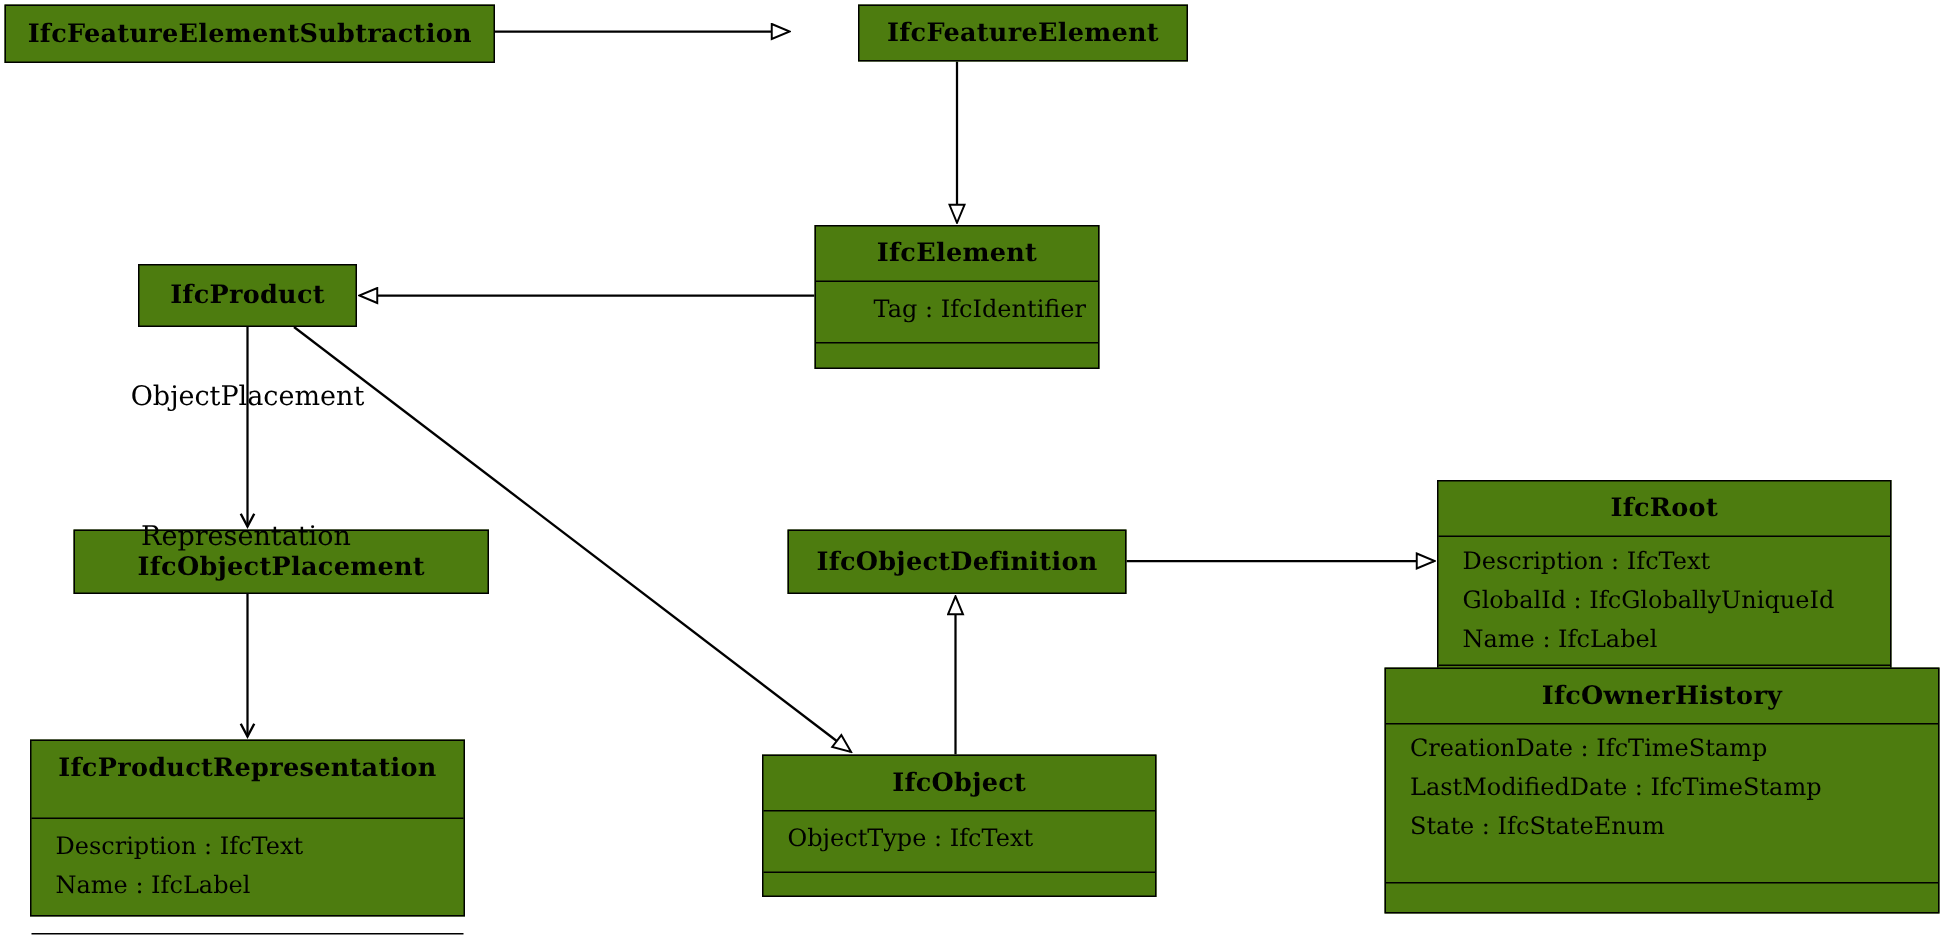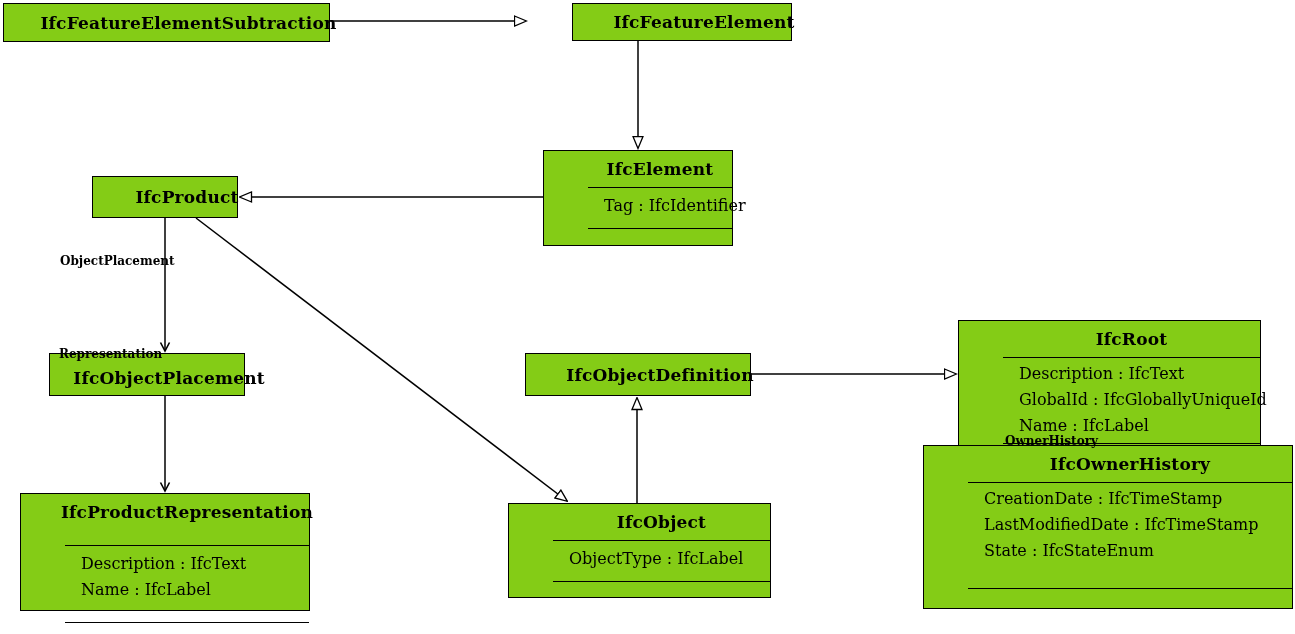--- a/index.html
+++ b/index.html
@@ -13,26 +13,25 @@
   }
   .edges {
     position: absolute;
     left: 0; top: 0;
     width: 1295px; height: 634px;
     z-index: 1;
   }
   .uml-class {
     position: absolute;
     box-sizing: border-box;
-    background: #84cc16;
+    background: #4d7c0f;
     border: 1.5px solid #000000;
     display: flex;
     flex-direction: column;
     z-index: 2;
-    padding-left: 44px;
   }
   .uml-title {
     flex: 0 0 auto;
     display: flex;
     align-items: center;
     justify-content: center;
     font-weight: bold;
     font-size: 17px;
     color: #000000;
     letter-spacing: 0.2px;
@@ -50,25 +49,25 @@
     color: #000000;
     white-space: nowrap;
   }
   .uml-ops {
     flex: 0 0 auto;
     border-top: 1.5px solid #000000;
   }
   .edge-label {
     position: absolute;
     z-index: 3;
-    font-size: 12px;
+    font-size: 18px;
     color: #000000;
+    text-align: center;
     white-space: nowrap;
     pointer-events: none;
-    font-weight: bold;
   }
 </style>
 </head>
 <body>
 
 <div class="stage">
 
   <svg class="edges" viewBox="0 0 1295 634">
     <defs>
       <marker id="mk-inherit" viewBox="0 0 14 12" refX="12.5" refY="6" markerWidth="14" markerHeight="12" markerUnits="userSpaceOnUse" orient="auto">
@@ -102,41 +101,41 @@
     <div class="uml-attrs">
       <div class="uml-attr">Tag : IfcIdentifier</div>
     </div>
     <div class="uml-ops" style="height:16px;"></div>
   </div>
 
   <div class="uml-class single" style="left:92px; top:176px; width:146px; height:42px;">
     <div class="uml-title">IfcProduct</div>
   </div>
 
-  <div class="uml-class single" style="left:49px; top:353px; width:196px; height:43px;">
+  <div class="uml-class single" style="left:49px; top:353px; width:277px; height:43px;">
     <div class="uml-title" style="padding-top:6px;">IfcObjectPlacement</div>
   </div>
 
   <div class="uml-class single" style="left:525px; top:353px; width:226px; height:43px;">
     <div class="uml-title">IfcObjectDefinition</div>
   </div>
 
   <div class="uml-class" style="left:20px; top:493px; width:290px; height:118px;gap:15px;">
     <div class="uml-title" style="flex:0 0 36px;">IfcProductRepresentation</div>
     <div class="uml-attrs">
       <div class="uml-attr">Description : IfcText</div>
       <div class="uml-attr">Name : IfcLabel</div>
     </div>
     <div class="uml-ops" style="height:17px;"></div>
   </div>
 
   <div class="uml-class" style="left:508px; top:503px; width:263px; height:95px;">
     <div class="uml-title" style="flex:0 0 36px;">IfcObject</div>
     <div class="uml-attrs">
-      <div class="uml-attr">ObjectType : IfcLabel</div>
+      <div class="uml-attr">ObjectType : IfcText</div>
     </div>
     <div class="uml-ops" style="height:15px;"></div>
   </div>
 
   <div class="uml-class" style="left:958px; top:320px; width:303px; height:139px;">
     <div class="uml-title" style="flex:0 0 36px;">IfcRoot</div>
     <div class="uml-attrs" style="padding-top:3px;">
       <div class="uml-attr">Description : IfcText</div>
       <div class="uml-attr">GlobalId : IfcGloballyUniqueId</div>
       <div class="uml-attr">Name : IfcLabel</div>
@@ -149,15 +148,14 @@
     <div class="uml-attrs" style="padding-top:3px;">
       <div class="uml-attr">CreationDate : IfcTimeStamp</div>
       <div class="uml-attr">LastModifiedDate : IfcTimeStamp</div>
       <div class="uml-attr">State : IfcStateEnum</div>
     </div>
     <div class="uml-ops" style="height:19px;"></div>
   </div>
 
   <div class="edge-label" style="left:60px; top:254px; width:210px;">ObjectPlacement</div>
   <div class="edge-label" style="left:59px; top:347px; width:210px;">Representation</div>
-  <div class="edge-label" style="left:1005px; top:434px; width:212px;">OwnerHistory</div>
 
 </div>
 
 </body></html>

